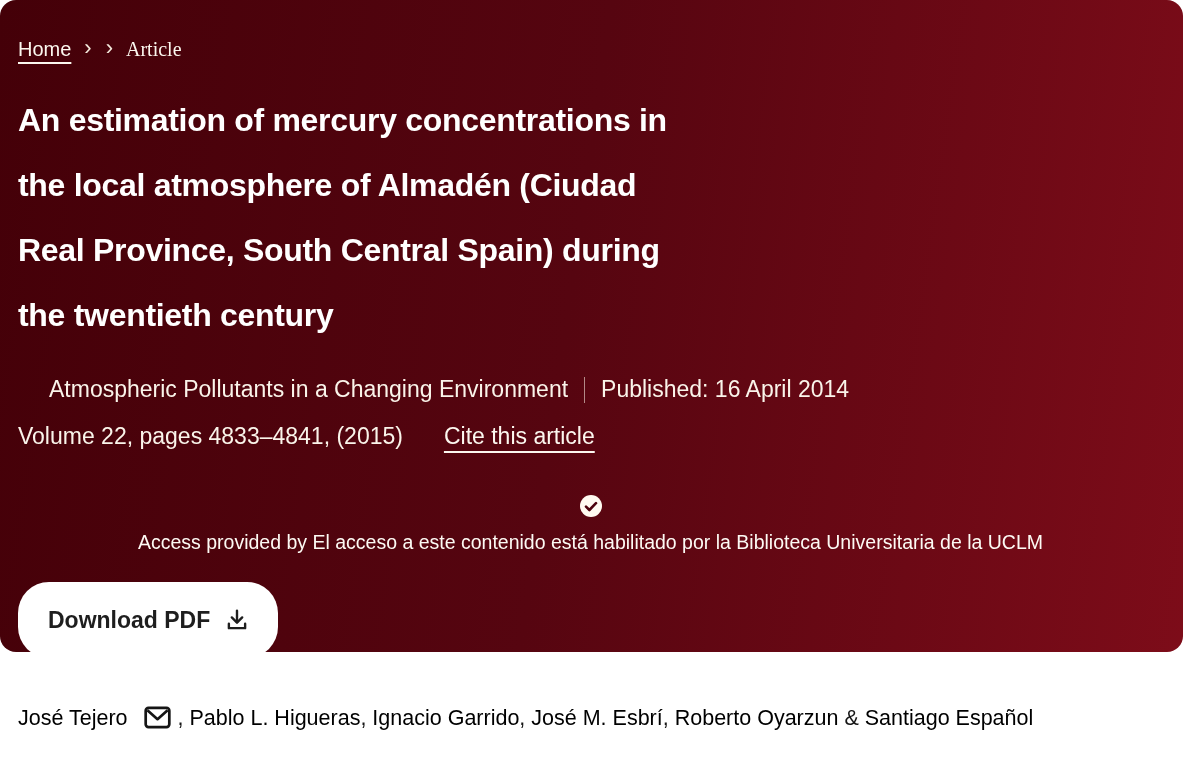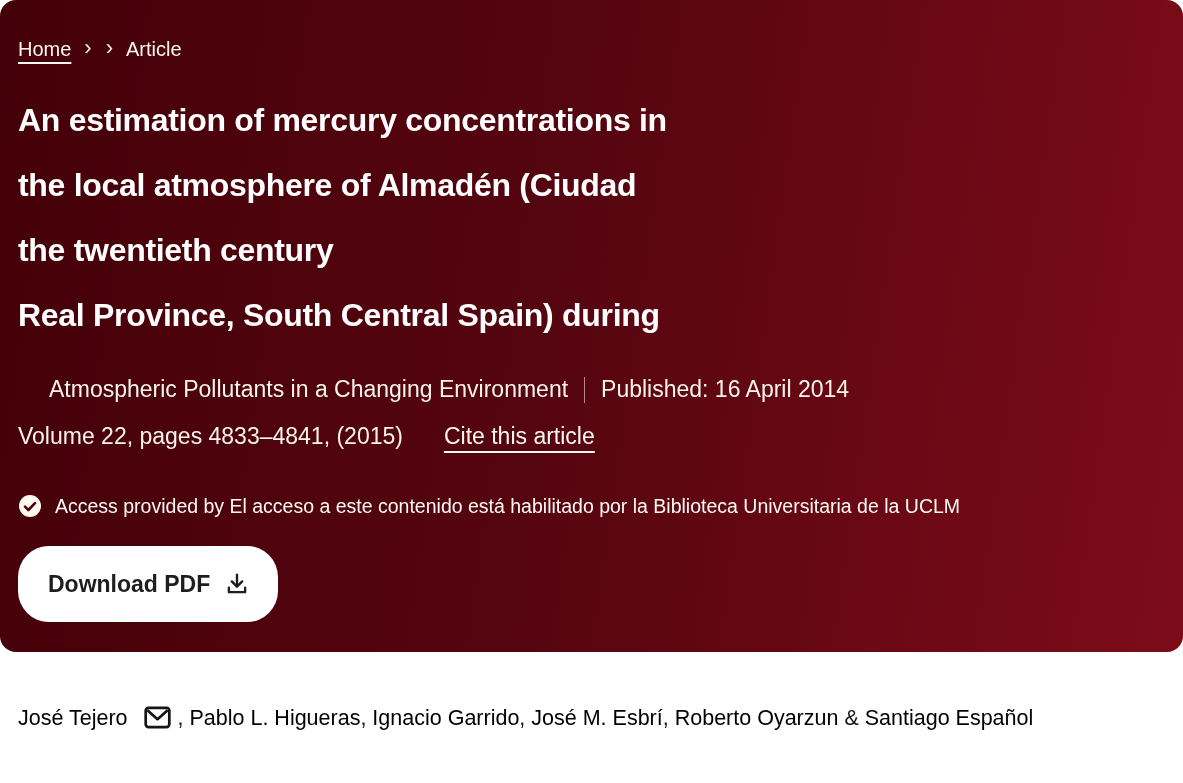--- a/index.html
+++ b/index.html
@@ -15,39 +15,39 @@
     background:linear-gradient(98deg,#440008 0%,#560510 48%,#7d0c19 100%);
     color:#fcf7ef;
     border-radius:16px;
   }
   
   .breadcrumb{display:flex;align-items:center;gap:12px;font-size:20px;line-height:26px;}
   .crumb-link{
     color:#fcf7ef;text-decoration:underline;
     text-underline-offset:6px;text-decoration-thickness:1.5px;cursor:pointer;
   }
-  .crumb-current{color:#fcf7ef;}
+  .crumb-current{color:#fcf7ef;font-family:Liberation Serif, serif;}
   .crumb-sep{font-size:22px;color:#f3e9dc;padding:0 1px;transform:translateY(-1px);}
   
   .title{
     margin:26px 0 0 0;font-weight:700;color:#ffffff;
     font-size:32px;line-height:65px;letter-spacing:-0.3px;max-width:1155px;
   }
   .title div{white-space:nowrap;}
   
   .meta1{margin-top:28px;display:flex;align-items:center;font-size:23px;color:#faf4ea;}
   .collection{cursor:pointer;margin-left:31px;}
   .vsep{width:1px;height:26px;background:rgba(255,246,234,.55);margin:0 16px;}
   .meta2{margin-top:20px;font-size:23px;color:#faf4ea;display:flex;align-items:flex-end;}
   .cite{
     margin-left:41px;color:#fcf7ef;text-decoration:underline;
     text-underline-offset:7px;text-decoration-thickness:1.5px;cursor:pointer;
   }
   
-  .access{margin-top:44px;display:flex;align-items:center;gap:13px;font-size:19.5px;color:#fdfaf4;}
+  .access{margin-top:44px;display:flex;align-items:center;gap:13px;font-size:19.5px;color:#fdfaf4;flex-direction:column;}
   .access svg{flex:0 0 auto;}
   
   .pdf-btn{
     margin-top:28px;display:inline-flex;align-items:center;gap:14px;
     background:#ffffff;border:none;border-radius:31px;
     height:76px;padding:0 28px 0 30px;cursor:pointer;
     font-family:inherit;font-size:23px;font-weight:700;color:#1e1e1e;
   }
   
   .authors-section{background:#ffffff;}
@@ -70,22 +70,22 @@
   <nav class="breadcrumb" id="breadcrumb">
       <span class="crumb-link">Home</span>
       <span class="crumb-sep">›</span>
       <span class="crumb-sep">›</span>
       <span class="crumb-current">Article</span>
     </nav>
 
   <h1 class="title" id="title">
       <div>An estimation of mercury concentrations in</div>
       <div>the local atmosphere of Almadén (Ciudad</div>
+      <div>Real Province, South Central Spain) during</div>
       <div>the twentieth century</div>
-      <div>Real Province, South Central Spain) during</div>
     </h1>
 
   <div class="meta1">
     <span class="collection">Atmospheric Pollutants in a Changing Environment</span>
     <span class="vsep"></span>
     <span>Published: 16 April 2014</span>
   </div>
 
   <div class="meta2">
     <span>Volume 22, pages 4833–4841, (2015)</span>

